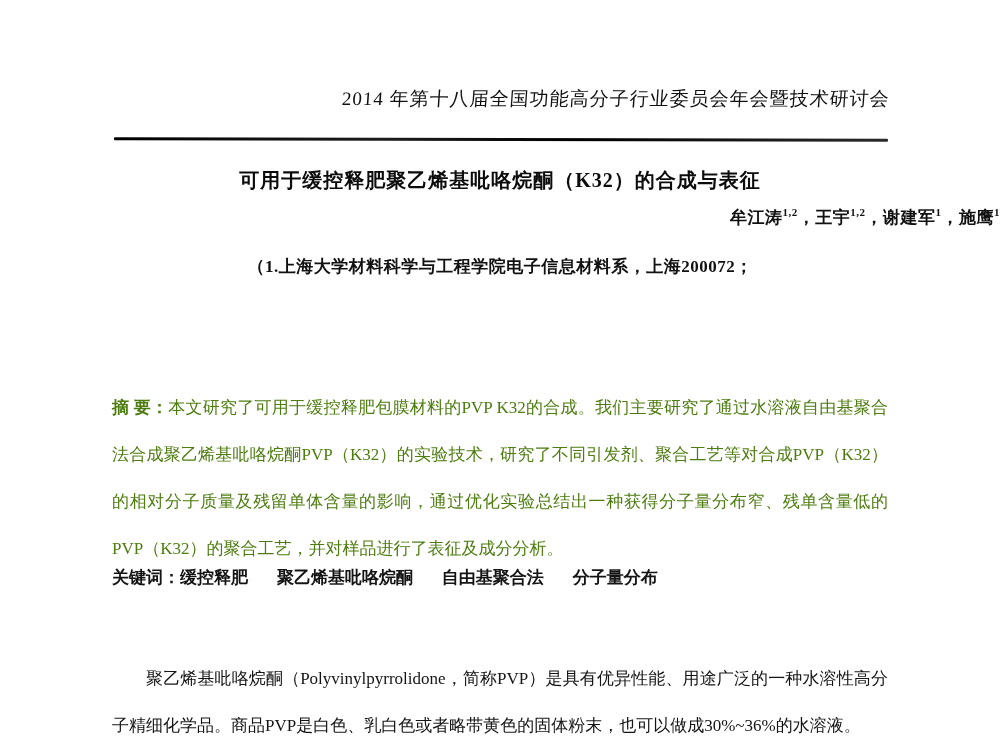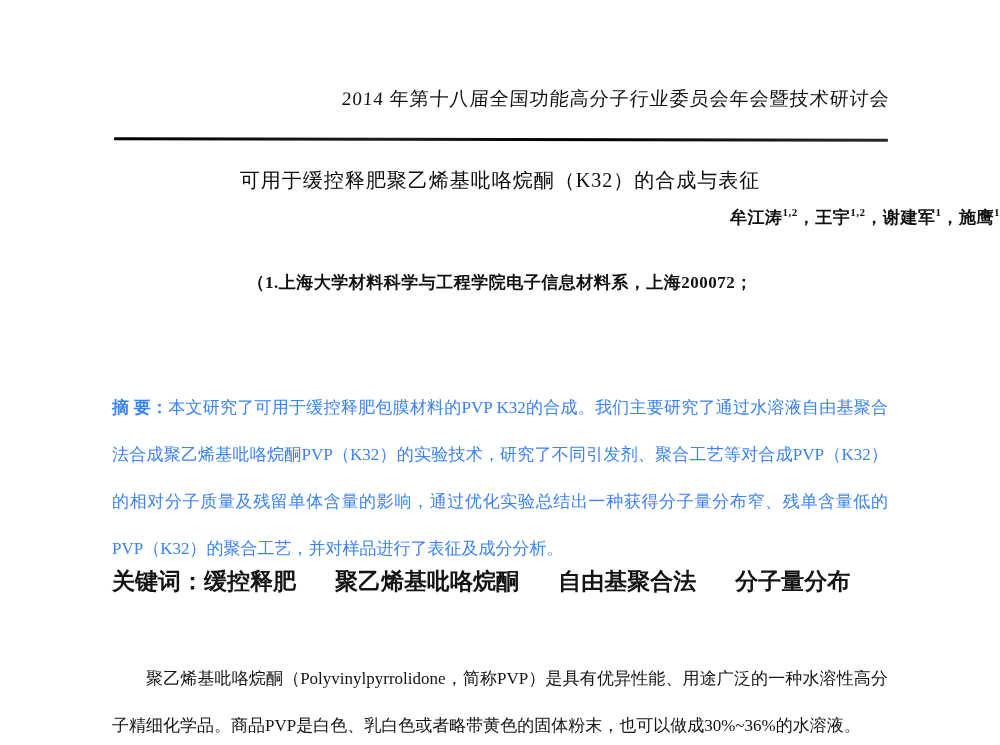--- a/index.html
+++ b/index.html
@@ -37,21 +37,21 @@
     border-radius: 1px;
   }
   .title {
     position: absolute;
     top: 167px;
     left: 0;
     width: 100%;
     margin: 0;
     text-align: center;
     font-size: 20px;
-    font-weight: normal;
+    font-weight: bold;
     letter-spacing: 1px;
     color: #0c0c0c;
   }
   .authors {
     position: absolute;
     top: 206px;
     left: 0;
     width: 100%;
     text-align: right;
     font-size: 17px;
@@ -66,52 +66,52 @@
     line-height: 0;
   }
   .affils {
     position: absolute;
     top: 254px;
     left: 0;
     width: 100%;
   }
   .affils-inner {
     width: max-content;
-    margin: 16px auto;
+    margin: 0 auto;
     text-align: center;
   }
   .affil {
     font-size: 17px;
     font-weight: bold;
     letter-spacing: 0.5px;
     color: #111;
     margin: 0 0 24px 0;
     line-height: 26px;
   }
   .abstract {
     position: absolute;
     top: 384px;
     left: 112px;
     width: 776px;
     margin: 0;
     font-size: 17px;
     line-height: 47px;
     text-align: justify;
-    color: #3b82f6;
+    color: #4d7c0f;
   }
   .label-bold {
     font-weight: bold;
   }
   .keywords {
     position: absolute;
     top: 566px;
     left: 112px;
     width: 776px;
     margin: 0;
-    font-size: 23px;
+    font-size: 17px;
     font-weight: bold;
     color: #141414;
     white-space: nowrap;
   }
   .keywords .kw {
     margin-right: 1.7em;
   }
   .keywords .kw:last-child {
     margin-right: 0;
   }

